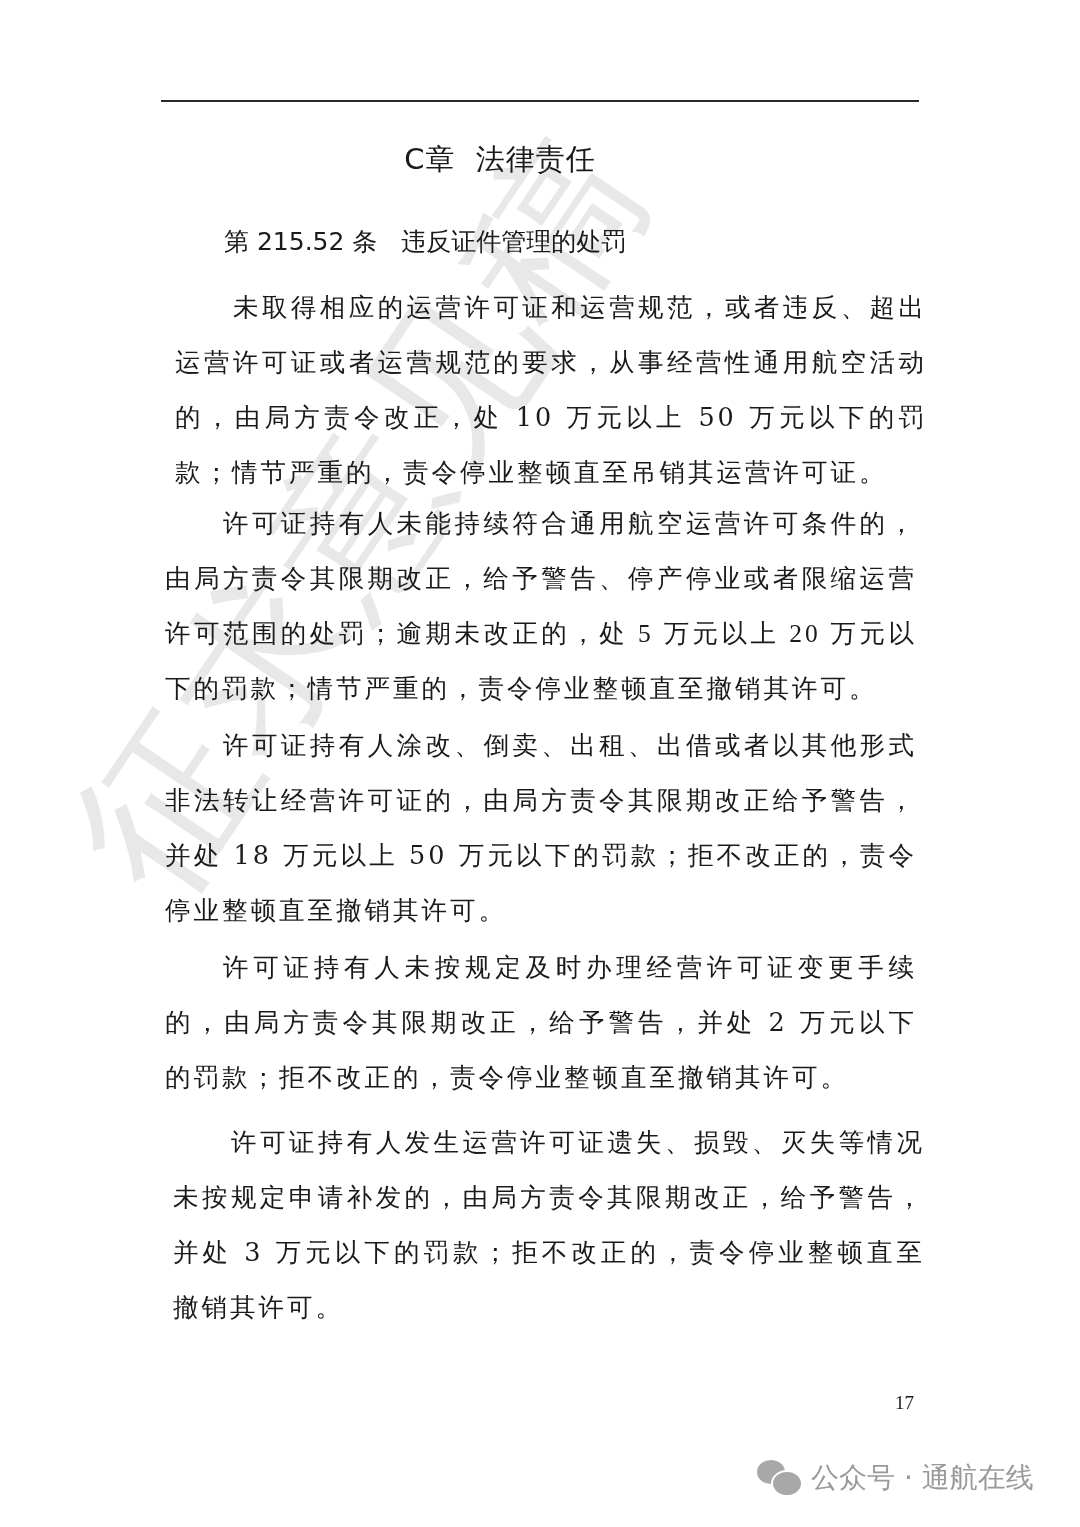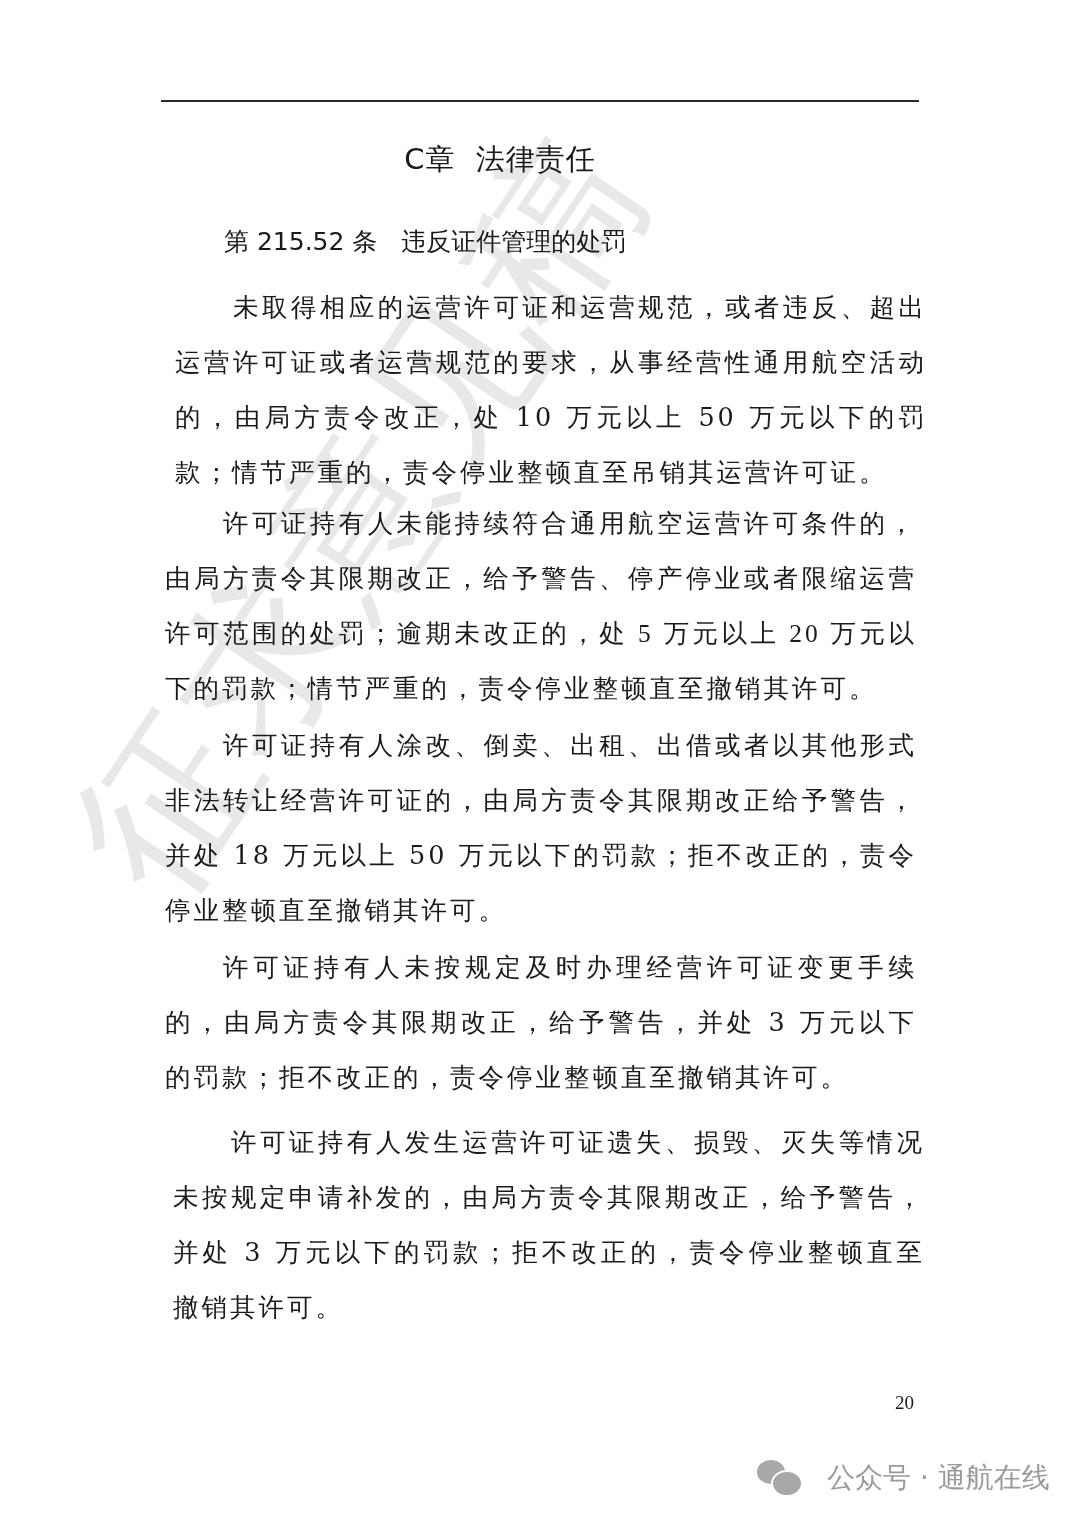--- a/index.html
+++ b/index.html
@@ -38,21 +38,21 @@
     }
     .watermark {
       position: absolute; left: 120px; top: 760px;
       font-family: "DejaVu Sans", "Liberation Sans", sans-serif;
       font-size: 170px; color: rgba(0,0,0,0.09);
       transform: rotate(-56deg); transform-origin: left center;
       white-space: nowrap; pointer-events: none; letter-spacing: 2px;
     }
     .source-tag {
       position: absolute; left: 757px; top: 1459px;
-      display: flex; align-items: center; gap: 26px;
+      display: flex; align-items: center; gap: 10px;
       font-family: "DejaVu Sans", "Liberation Sans", sans-serif;
       font-size: 28px; color: #9a9a9a; text-align: right;
     }
     .wechat-icon { width: 44px; height: 36px; position: relative; }
     .wechat-icon .b1 {
       position: absolute; left: 0; top: 0; width: 28px; height: 24px;
       background: #a8a8a8; border-radius: 50%;
     }
     .wechat-icon .b2 {
       position: absolute; left: 14px; top: 10px; width: 28px; height: 23px;
@@ -66,24 +66,24 @@
 
 <div class="watermark">征求意见稿</div>
 
 <div class="chapter-title">C章  法律责任</div>
 
 <div class="article-heading">第 215.52 条   违反证件管理的处罚</div>
 
 <p class="paragraph p1" style="margin:10px">未取得相应的运营许可证和运营规范，或者违反、超出运营许可证或者运营规范的要求，从事经营性通用航空活动的，由局方责令改正，处 10 万元以上 50 万元以下的罚款；情节严重的，责令停业整顿直至吊销其运营许可证。</p>
 <p class="paragraph p2" style="margin:0">许可证持有人未能持续符合通用航空运营许可条件的，由局方责令其限期改正，给予警告、停产停业或者限缩运营许可范围的处罚；逾期未改正的，处 5 万元以上 20 万元以下的罚款；情节严重的，责令停业整顿直至撤销其许可。</p>
 <p class="paragraph p3" style="margin:0">许可证持有人涂改、倒卖、出租、出借或者以其他形式非法转让经营许可证的，由局方责令其限期改正给予警告，并处 18 万元以上 50 万元以下的罚款；拒不改正的，责令停业整顿直至撤销其许可。</p>
-<p class="paragraph p4" style="margin:0">许可证持有人未按规定及时办理经营许可证变更手续的，由局方责令其限期改正，给予警告，并处 3 万元以下的罚款；拒不改正的，责令停业整顿直至撤销其许可。</p>
+<p class="paragraph p4" style="margin:0">许可证持有人未按规定及时办理经营许可证变更手续的，由局方责令其限期改正，给予警告，并处 2 万元以下的罚款；拒不改正的，责令停业整顿直至撤销其许可。</p>
 <p class="paragraph p5" style="margin:8px">许可证持有人发生运营许可证遗失、损毁、灭失等情况未按规定申请补发的，由局方责令其限期改正，给予警告，并处 3 万元以下的罚款；拒不改正的，责令停业整顿直至撤销其许可。</p>
 
-<div class="page-number">20</div>
+<div class="page-number">17</div>
 
 <div class="source-tag">
   <span class="wechat-icon">
     <span class="b1"></span>
       <span class="b2"></span>
   </span>
   <span>公众号 · 通航在线</span>
 </div>
 
 </body></html>

